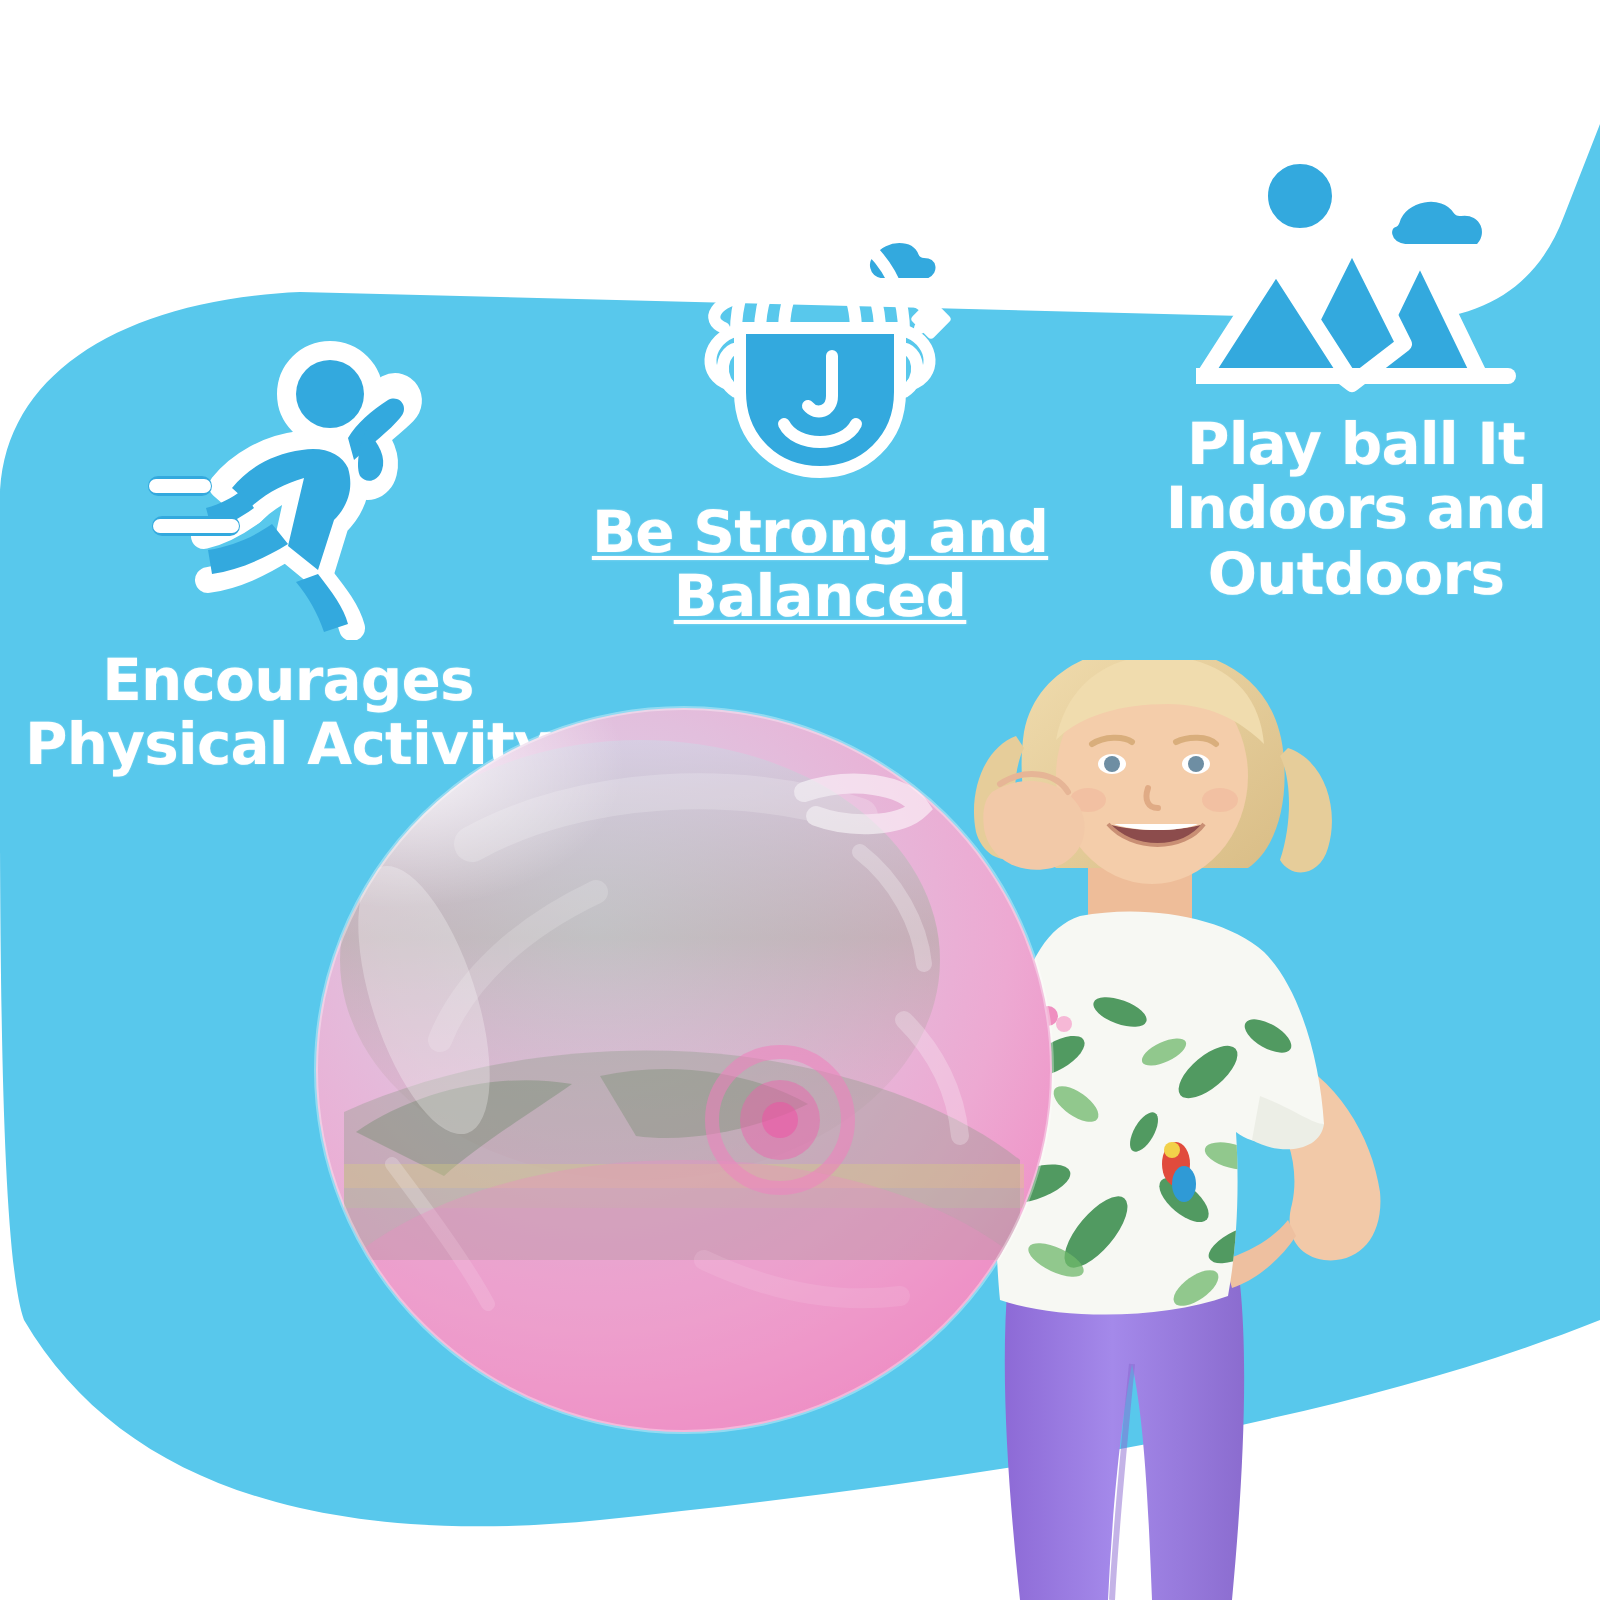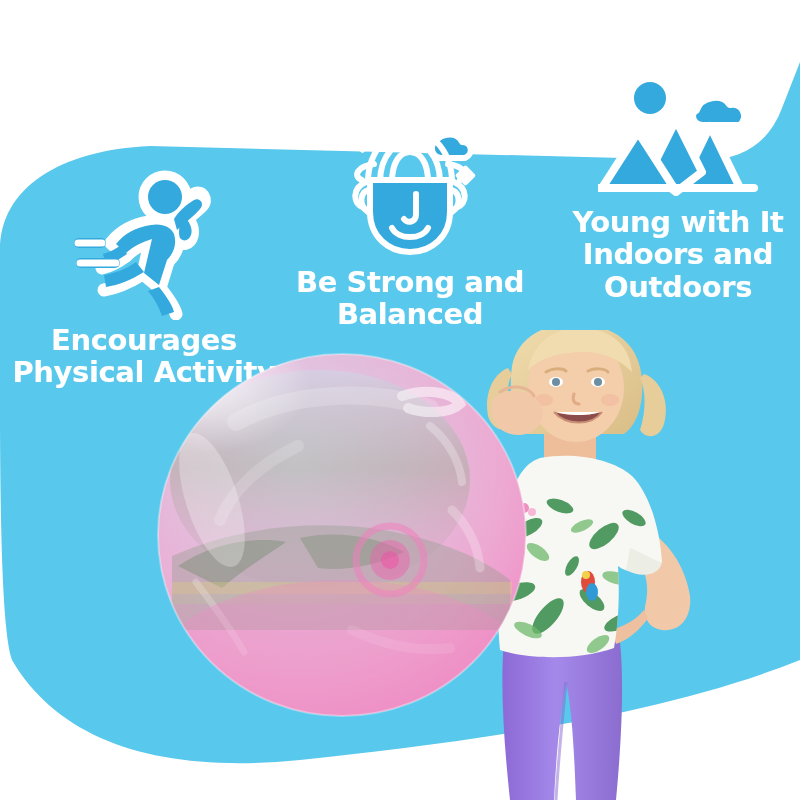--- a/index.html
+++ b/index.html
@@ -25,21 +25,21 @@
     line-height:1.12;
     letter-spacing:-0.4px;
     color:#ffffff;
     white-space:pre-line;
     text-shadow:0 0 1px rgba(255,255,255,.35);
   }
 
   #feature-activity{left:-6px;top:170px;width:300px;}
   #feature-activity .caption{margin-top:4px;}
 
-  #feature-balance{left:268px;top:120px;width:284px;}
+  #feature-balance{left:268px;top:104px;width:284px;text-decoration:underline;}
   #feature-balance .caption{margin-top:6px;}
 
   #feature-outdoors{left:556px;top:62px;width:244px;}
   #feature-outdoors .caption{margin-top:4px;}
 
   
   #photo{position:absolute;left:0;top:330px;width:800px;height:470px;}
 
   .sr{position:absolute;width:1px;height:1px;overflow:hidden;clip:rect(0 0 0 0);}
 </style>
@@ -191,21 +191,21 @@
       <path d="M 98,48 C 102,34 124,30 132,42 C 146,40 152,56 142,64 L 104,64 C 92,62 92,50 98,48 Z" fill="#33a9de" stroke="#ffffff" stroke-width="8" stroke-linejoin="round"></path>
 
       <g fill="#33a9de" stroke="#ffffff" stroke-width="8" stroke-linejoin="round" stroke-linecap="round">
         <path d="M 112,64 L 142,126 L 82,126 Z"></path>
         <path d="M 78,58 L 104,110 L 78,130 L 52,110 Z"></path>
         <path d="M 40,70 L 76,126 L 4,126 Z"></path>
       </g>
       <line x1="0" y1="126" x2="156" y2="126" stroke="#ffffff" stroke-width="8" stroke-linecap="round"></line>
     </svg>
 
-    <div class="caption">Young with It
+    <div class="caption">Play ball It
 Indoors and
 Outdoors</div>
   </div>
 
   <svg id="photo" viewBox="0 0 800 470" width="800" height="470" aria-hidden="true">
     <defs>
       <radialGradient id="ballGrad" cx="38%" cy="30%" r="78%">
         <stop offset="0%" stop-color="#dfd3ea"></stop>
         <stop offset="38%" stop-color="#e2bfdd"></stop>
         <stop offset="72%" stop-color="#eda9d2"></stop>

